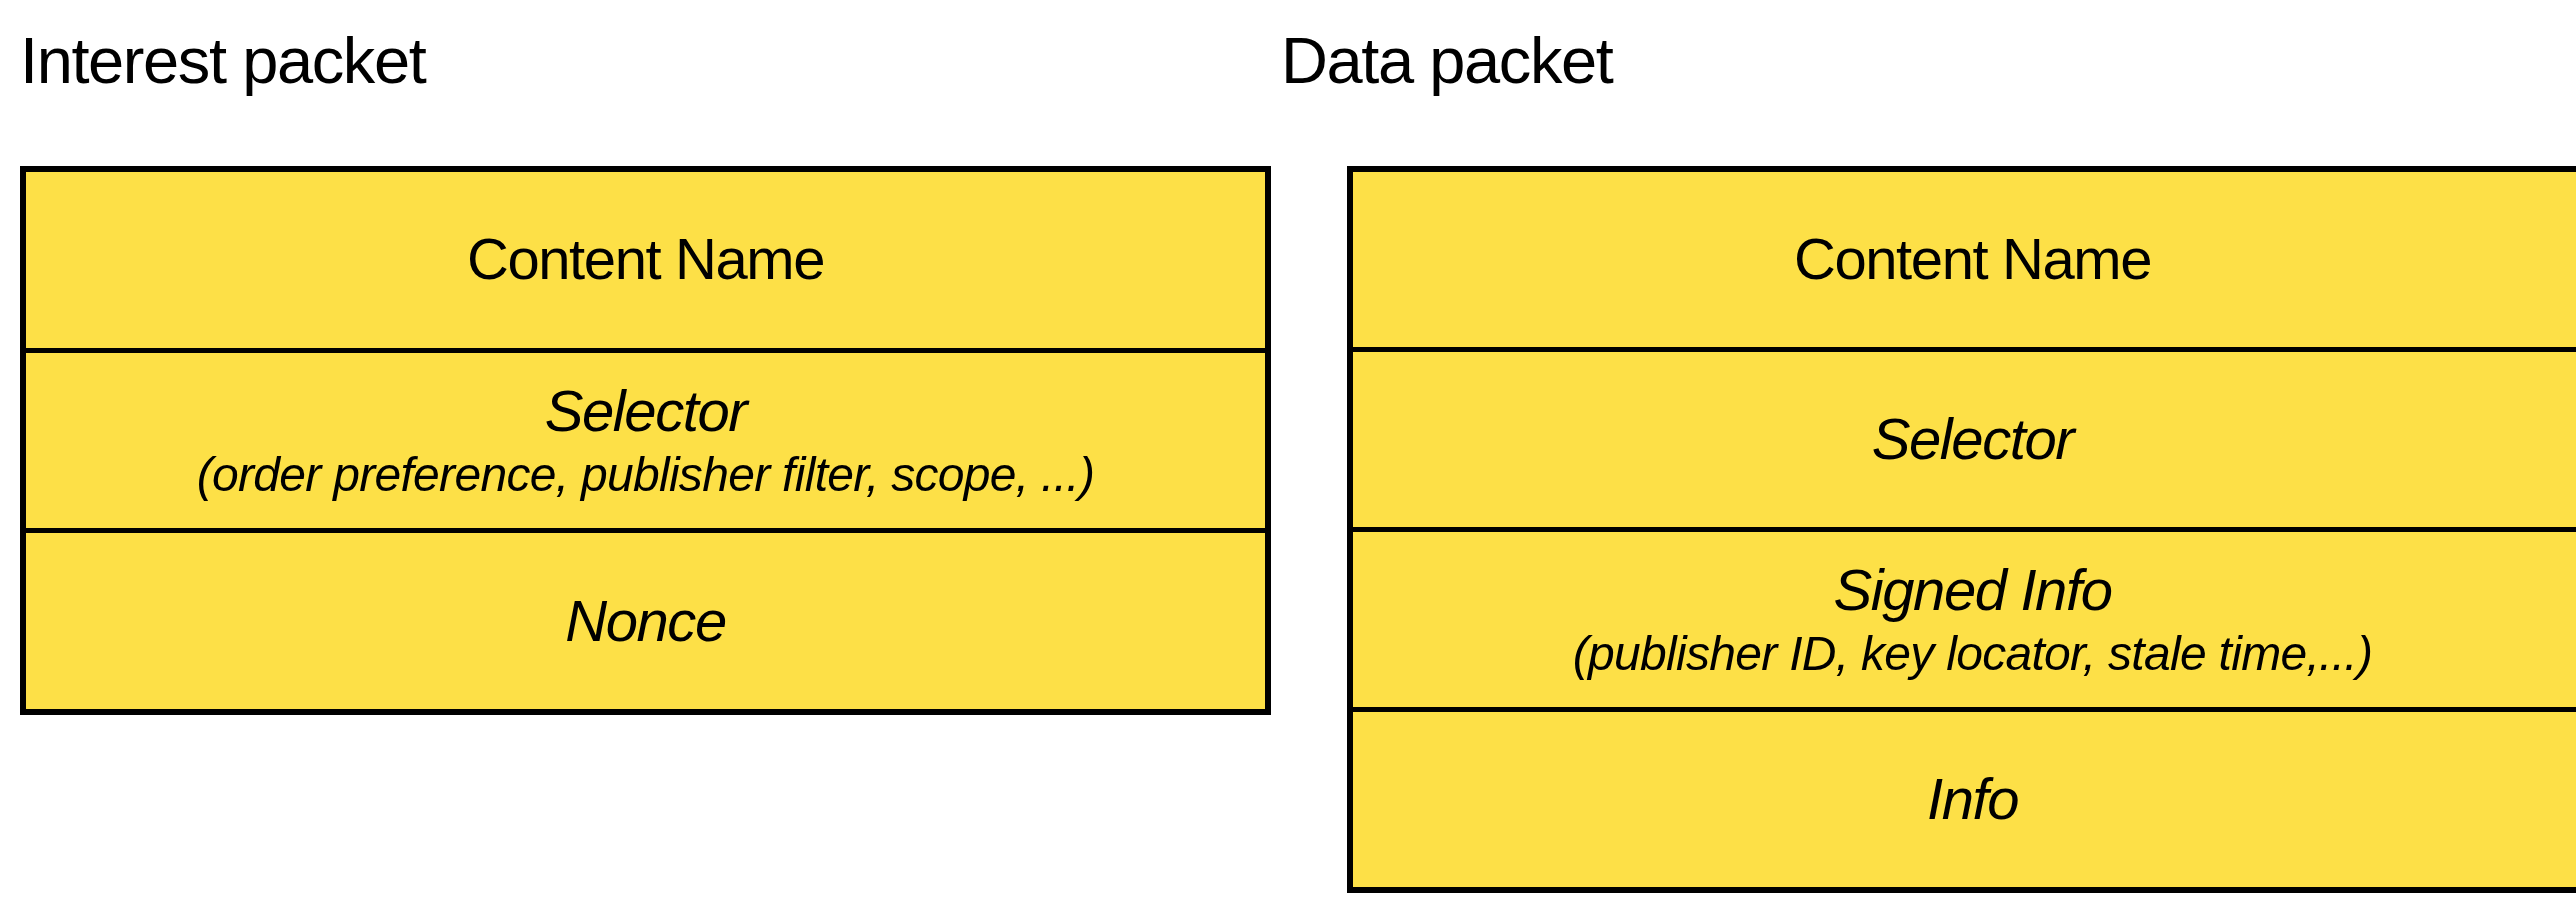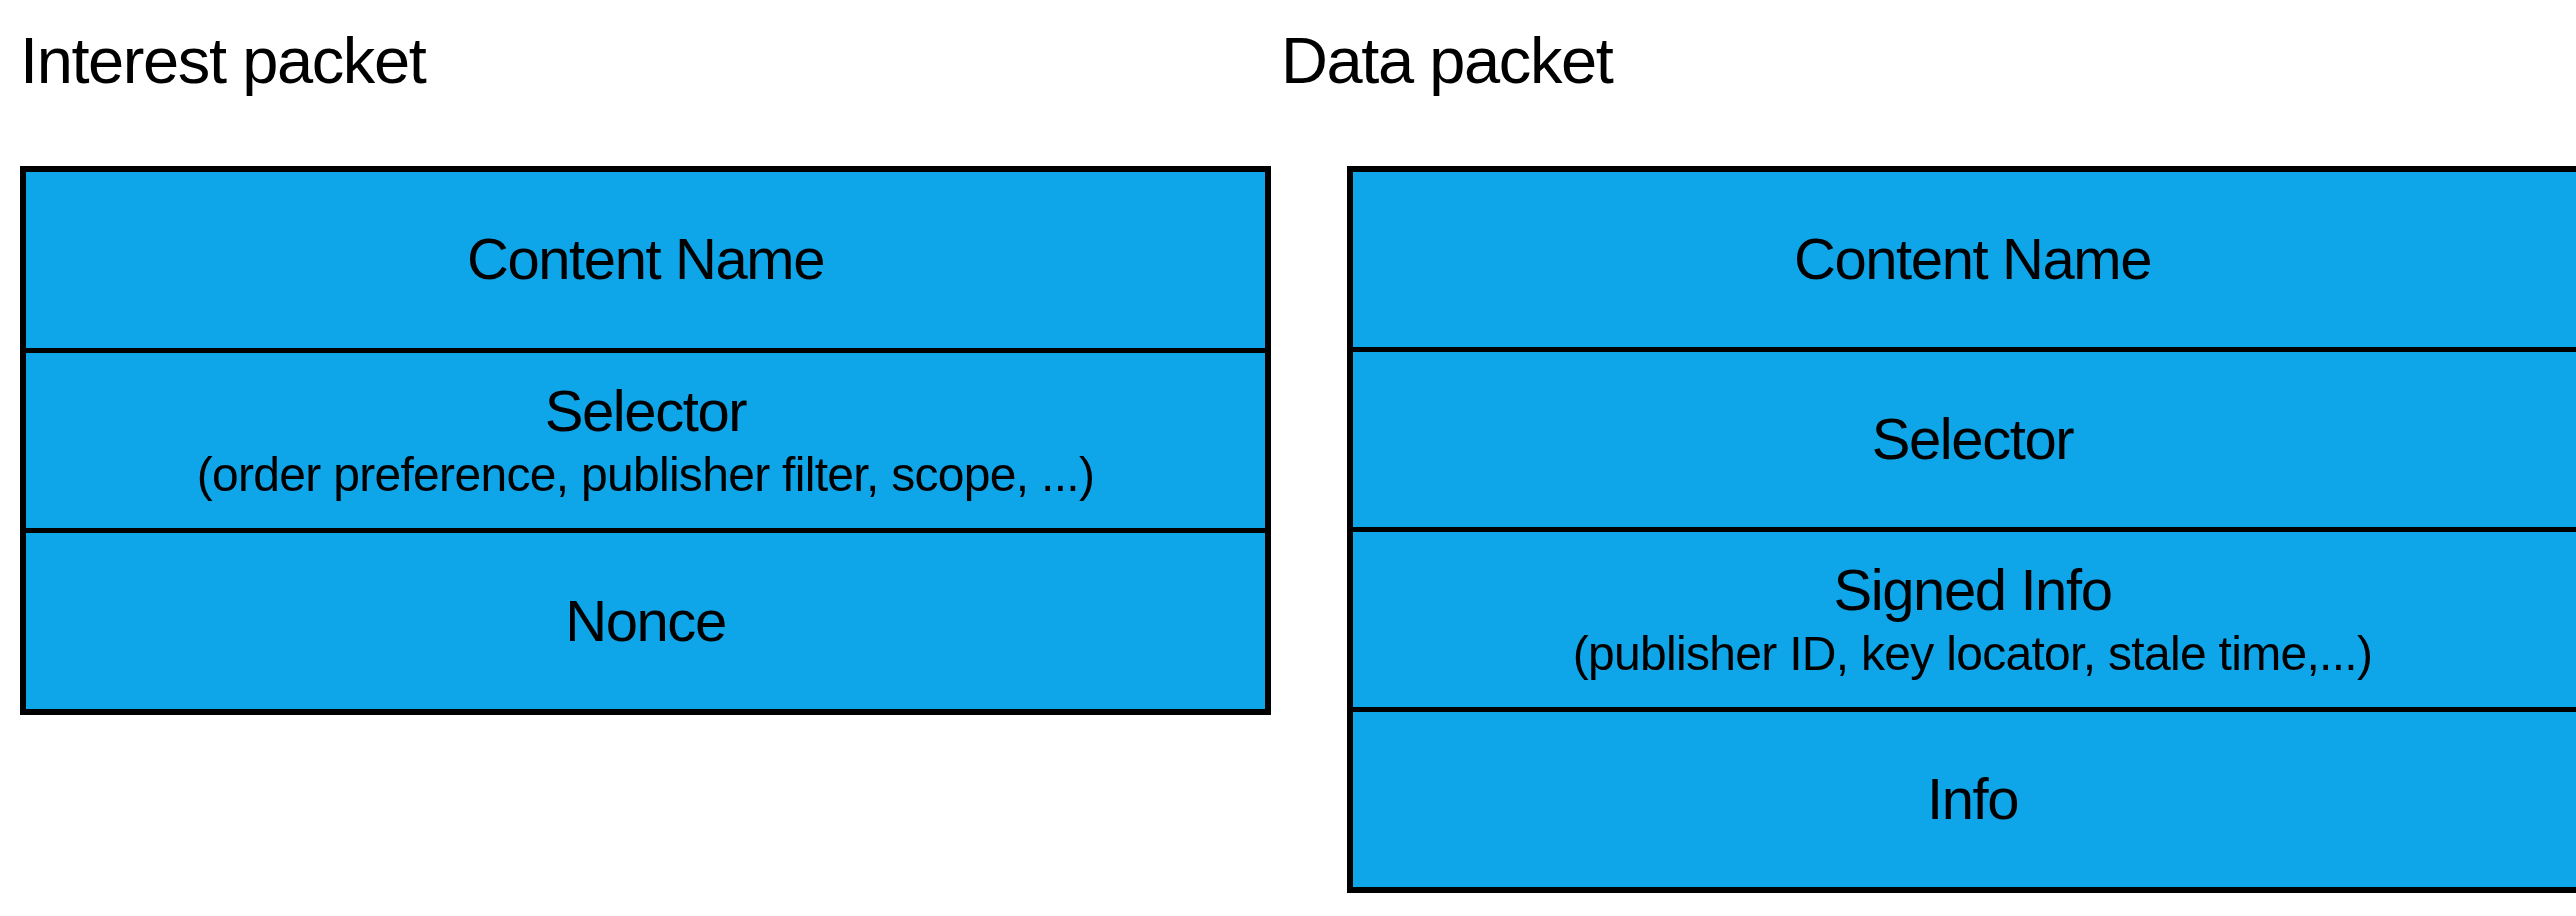--- a/index.html
+++ b/index.html
@@ -26,38 +26,39 @@
   }
   #interest-title { left: 20px;   width: 1209px; }
   #data-title     { left: 1281px; width: 1209px; }
 
   .packet-box {
     position: absolute;
     top: 166px;
     width: 1251px;
     border: 6.3px solid #000000;
     box-sizing: border-box;
-    background: #0ea5e9;
+    background: #fde047;
     display: flex;
     flex-direction: column;
   }
   #interest-box { left: 20px;   height: 549px;  }
   #data-box     { left: 1347px; height: 727px; }
 
   .field-row {
     flex: 1 1 0;
     display: flex;
     flex-direction: column;
     align-items: center;
     justify-content: center;
     text-align: center;
     padding: 0 8.5px;
   }
   .field-row + .field-row {
     border-top: 5px solid #000000;
+    font-style: italic;
   }
   .field-label {
     font-size: 58px;
     line-height: 1.12;
     letter-spacing: -1.4px;
     white-space: nowrap;
   }
   .field-sublabel {
     font-size: 48px;
     line-height: 1.12;

